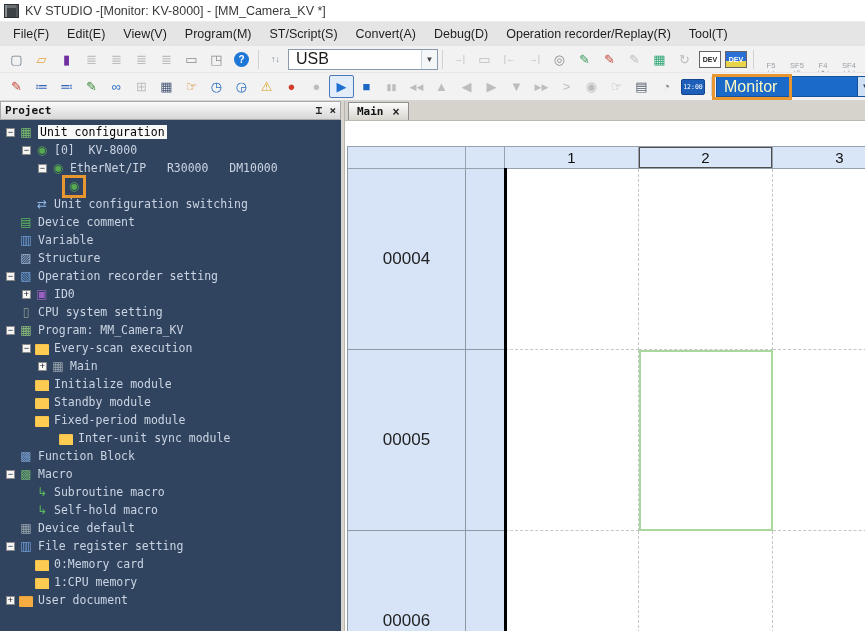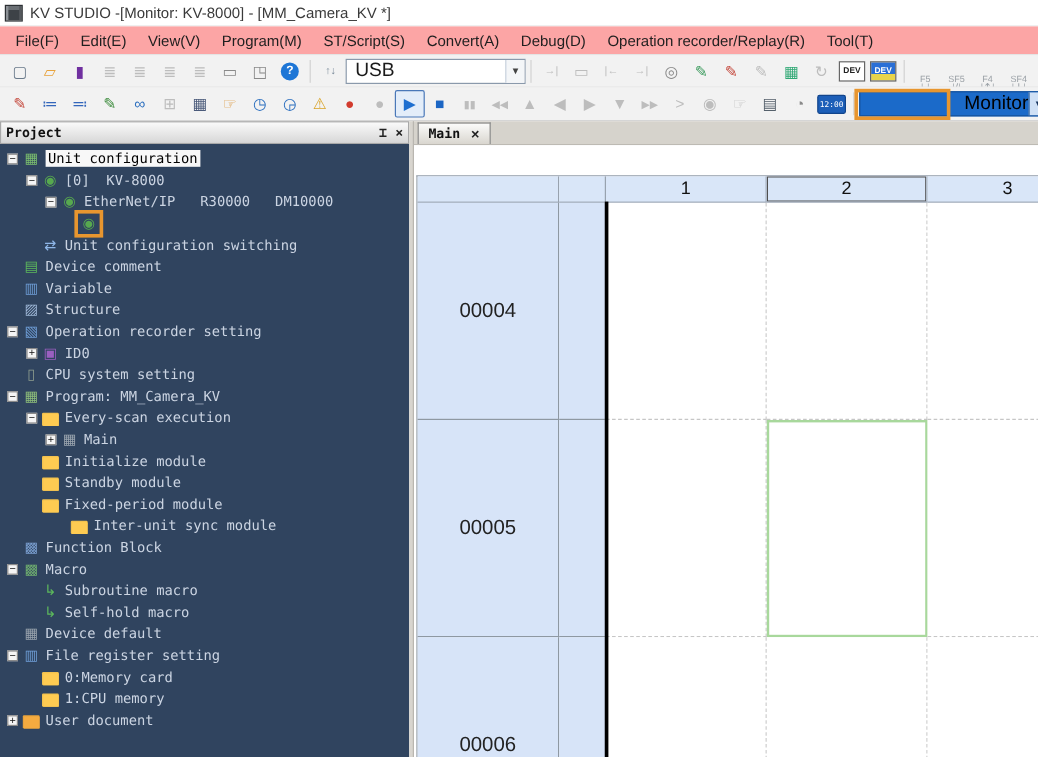--- a/index.html
+++ b/index.html
@@ -12,21 +12,21 @@
     background:#fff; display:flex; align-items:center; padding-left:4px;
     border-bottom:1px solid #ececec; }
   .app-icon { width:15px; height:14px; margin-right:6px;
     background:linear-gradient(#6a6f74 0 3px,#3d4247 3px 100%);
     border:1px solid #2c3034;
     box-shadow:inset 2px 0 0 #8b9095, inset -2px 0 0 #55595e; }
   .title-text { font-size:12.5px; color:#3a3a3a; white-space:nowrap; }
 
   
   .menubar { position:absolute; left:0; top:22px; width:865px; height:24px;
-    background:#fca5a5; border-bottom:1px solid #e4e4e4; display:flex;
+    background:#e5e5e5; border-bottom:1px solid #e4e4e4; display:flex;
     align-items:center; padding-left:4px; }
   .menu-item { font-size:12.5px; color:#1f1f1f; padding:3px 9px; white-space:nowrap; }
 
   
   .toolbar { position:absolute; left:0; width:865px; background:#f2f2f2;
     display:flex; align-items:center; overflow:hidden; }
   .tb1 { top:46px; height:27px; border-bottom:1px solid #e7e7e7; }
   .tb2 { top:73px; height:28px; border-bottom:1px solid #d5d5d5; }
   .grip { width:6px; height:18px; margin:0 2px;
     background:repeating-linear-gradient(#c3c3c3 0 1px, transparent 1px 3px);
@@ -48,21 +48,21 @@
   .fkey .fk-label { font-size:7.5px;margin-top:23px; }
   .fkey .fk-sym { font-size:9px; margin-top:1px; font-family:"DejaVu Sans",sans-serif; }
   .combo { height:21px; border:1px solid #8a99ab; background:#fff; display:flex;
     align-items:center; position:relative; flex:none; }
   .combo .combo-value { flex:1; font-size:16px; color:#1a1a1a; padding-left:7px; }
   .combo .combo-arrow { width:16px; height:100%; display:flex; align-items:center;
     justify-content:center; font-size:8px; color:#444; border-left:1px solid #c9d3de;
     background:#f4f6f8; }
   .combo.usb { width:150px; }
   .combo.mode { width:158px; background:#1B6AC9; border-color:#15529c; }
-  .combo.mode .combo-value { color:#000000;text-align:right; }
+  .combo.mode .combo-value { color:#fef9c3; }
   .combo.mode .combo-arrow { background:#cfe0f5; color:#17335c; border-left:1px solid #15529c; }
   .clockbtn { width:24px; height:16px; flex:none; background:#1d5fb8; border:1px solid #12458c;
     border-radius:2px; color:#fff; font-size:6.5px; font-family:"DejaVu Sans Mono",monospace;
     display:flex; align-items:center; justify-content:center; margin:0 2px; }
   .annotation-box { position:absolute; border:3px solid #E8962F; pointer-events:none; }
 
   
   .main { position:absolute; left:0; top:101px; width:865px; height:530px; }
   .project-panel { position:absolute; left:0; top:0; width:341px; height:530px;
     display:flex; flex-direction:column; }

